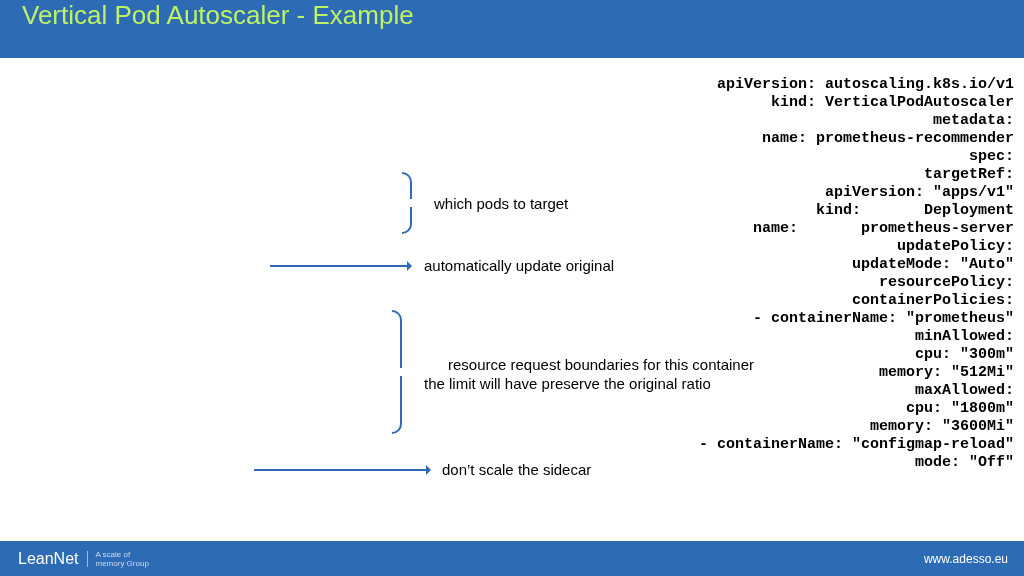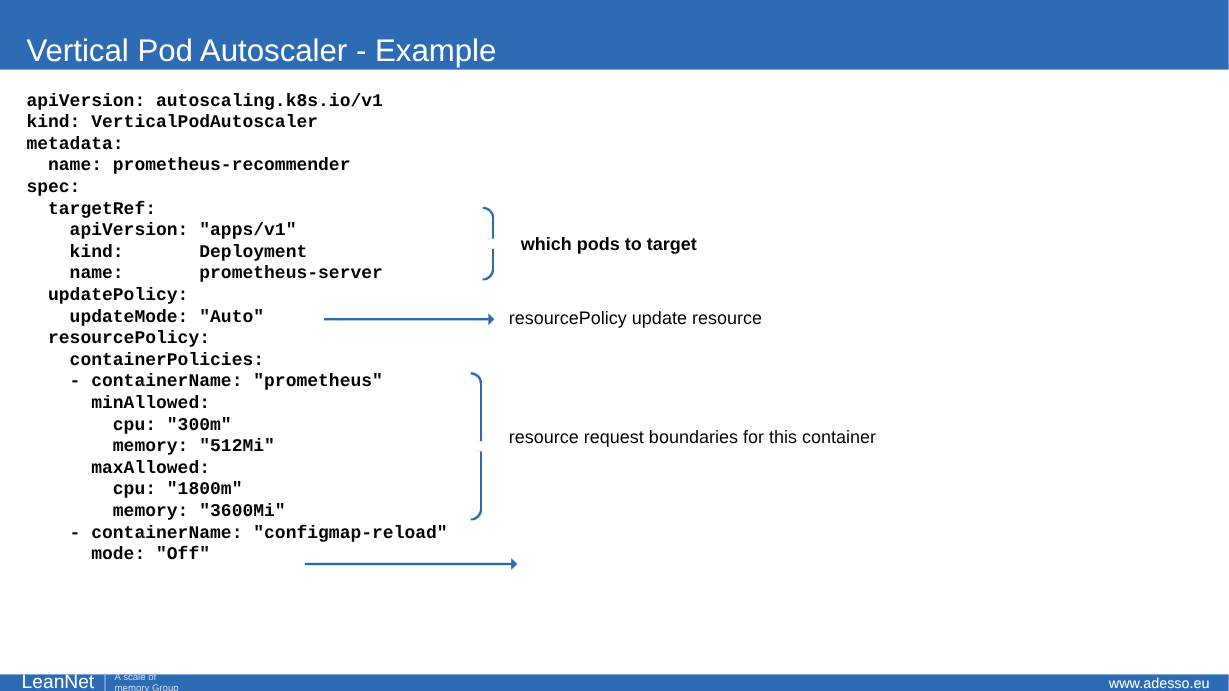--- a/index.html
+++ b/index.html
@@ -6,42 +6,43 @@
   body {
     width: 1024px;
     height: 576px;
     font-family: "Segoe UI", Arial, sans-serif;
     background: #fff;
     position: relative;
     overflow: hidden;
   }
   .header {
     background: #2d6bb5;
-    color: #ffffff;
+    color: #bef264;
     height: 58px;
     display: flex;
-    align-items: flex-end;
+    align-items: flex-start;
     padding-left: 22px;
     font-size: 26px;
     font-weight: 300;
   }
   .content {
     position: absolute;
     top: 76px;
     left: 22px;
     right: 10px;
     bottom: 30px;
   }
   .code {
     font-family: "Courier New", monospace;
     font-size: 15px;
     line-height: 18px;
     color: #000;
     font-weight: bold;
     white-space: pre;
+    text-align: right;
   }
   .annot {
     position: absolute;
     font-size: 15px;
     color: #000;
     font-weight: 400;
   }
   .brace-seg {
     position: absolute;
     border: 2px solid #2d6bb5;
@@ -63,21 +64,21 @@
     position: absolute;
     right: -2px;
     top: -4px;
     border: 5px solid transparent;
     border-left-color: #2d6bb5;
     border-right: none;
   }
   .footer {
     position: absolute;
     bottom: 0; left: 0; right: 0;
-    height: 14px;
+    height: 35px;
     background: #2d6bb5;
     color: #fff;
     display: flex;
     align-items: center;
     justify-content: space-between;
     padding: 0 16px 0 18px;
     font-size: 12px;
   }
   .footer .brand {
     display: flex;
@@ -129,34 +130,36 @@
         memory: "3600Mi"
     - containerName: "configmap-reload"
       mode: "Off"</pre>
 
   <div style="position:absolute; left:380px; top:96px; height:62px; width:20px;">
     <div class="brace-seg brace-top" style="top:0; height:27px; left:0;"></div>
     <div class="brace-mid-top" style="top:27px; height:6px;"></div>
     <div class="brace-mid-bot" style="top:31px; height:6px;"></div>
     <div class="brace-seg brace-bot" style="bottom:0; height:27px; left:0;"></div>
   </div>
-  <div class="annot" style="left:412px; top:119px;font-weight:bold;">which pods to target</div>
+  <div class="annot" style="left:412px; top:119px;">which pods to target</div>
 
   <div class="arrow" style="left:248px; top:189px; width:140px;"></div>
-  <div class="annot" style="left:402px; top:181px;">resourcePolicy update resource</div>
+  <div class="annot" style="left:402px; top:181px;">automatically update original</div>
 
   <div style="position:absolute; left:370px; top:234px; height:124px; width:20px;">
     <div class="brace-seg brace-top" style="top:0; height:58px; left:0;"></div>
     <div class="brace-mid-top" style="top:58px; height:6px;"></div>
     <div class="brace-mid-bot" style="top:62px; height:6px;"></div>
     <div class="brace-seg brace-bot" style="bottom:0; height:58px; left:0;"></div>
   </div>
-  <div class="annot" style="left:402px; top:280px;">resource request boundaries for this container</div>
+  <div class="annot" style="left:426px; top:280px;">resource request boundaries for this container</div>
+  <div class="annot" style="left:402px; top:299px;">the limit will have preserve the original ratio</div>
 
   <div class="arrow" style="left:232px; top:393px; width:175px;"></div>
+  <div class="annot" style="left:420px; top:385px;">don’t scale the sidecar</div>
 
 </div>
 
 <div class="footer">
   <div class="brand">
     <span class="brand-name">LeanNet</span>
     <span class="divider"></span>
     <span class="member">
       <span>A scale of</span><br>
       <span>memory Group</span>

